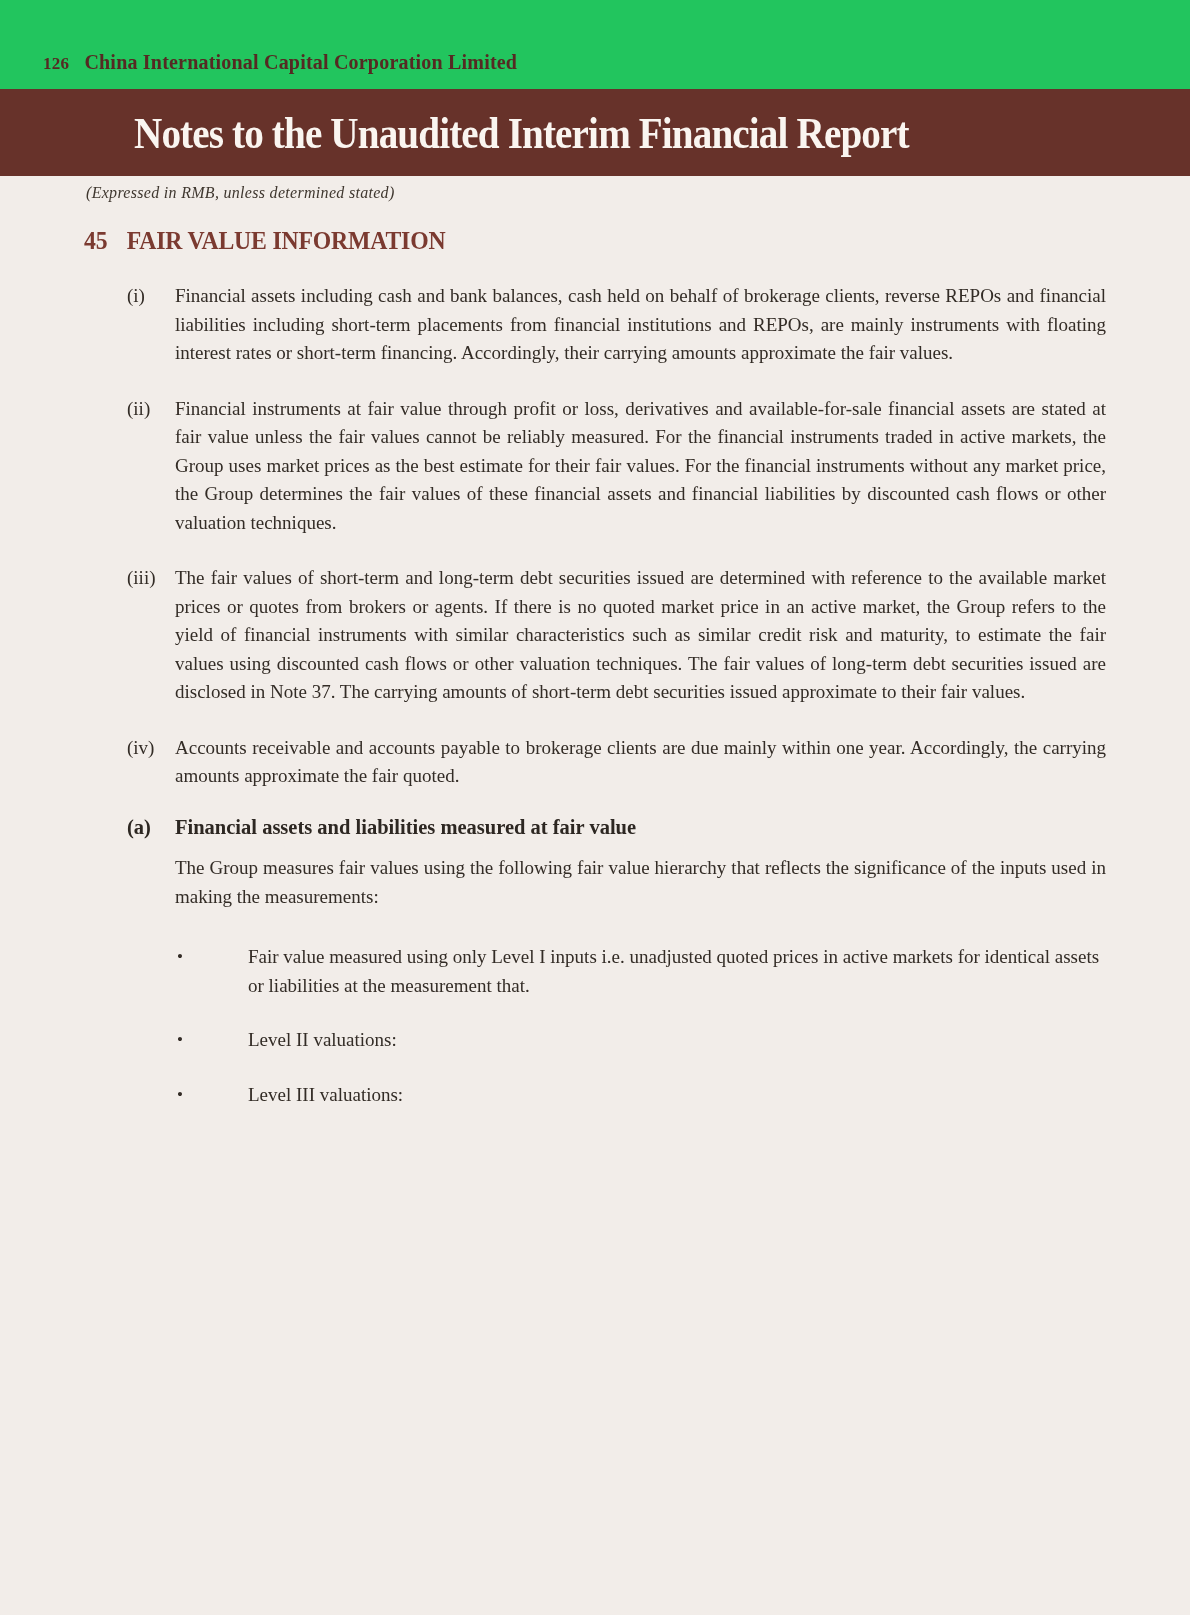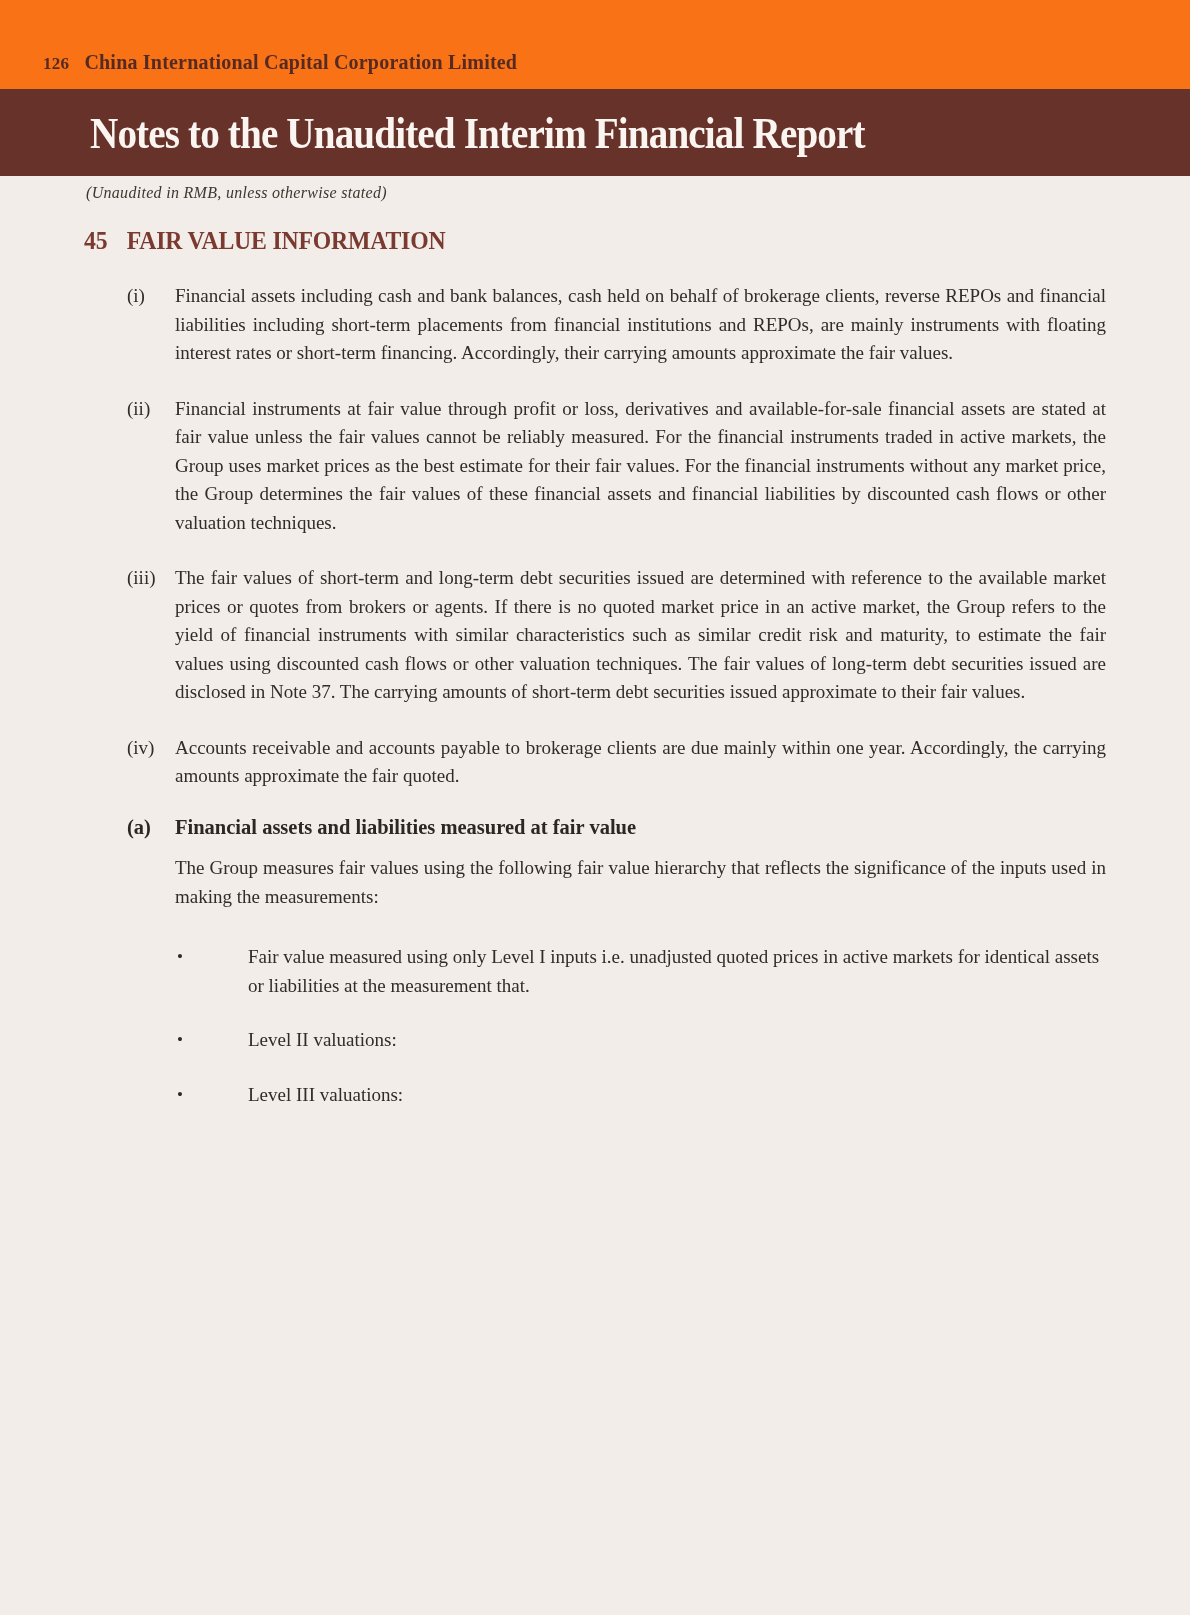--- a/index.html
+++ b/index.html
@@ -9,21 +9,21 @@
     background: #f2ede9;
     font-family: "Liberation Serif", serif;
     color: #332c26;
     position: relative;
     overflow: hidden;
   }
 
   
   .top-band {
     height: 89px;
-    background: #f97316;
+    background: #22c55e;
     display: flex;
     align-items: flex-end;
     box-sizing: border-box;
     padding: 0 0 15px 43px;
   }
   .page-num {
     font-size: 17px;
     font-weight: 600;
     color: #552a23;
     margin-right: 15px;
@@ -35,20 +35,21 @@
     color: #552a23;
     letter-spacing: 0.2px;
   }
 
   
   .banner {
     height: 87px;
     background: #67322a;
     display: flex;
     align-items: center;
+    padding-left: 44px;
   }
   .banner h1 {
     margin: 0 0 0 90px;
     color: #faf5f0;
     font-size: 45px;
     font-weight: bold;
     letter-spacing: -1px;
     transform: scaleX(0.87);
     transform-origin: left center;
     white-space: nowrap;
@@ -123,21 +124,21 @@
   <span class="page-num">126</span>
   <span class="company">China International Capital Corporation Limited</span>
 </header>
 
 <div class="banner">
   <h1>Notes to the Unaudited Interim Financial Report</h1>
 </div>
 
 <div class="content">
 
-  <p class="expressed">(Unaudited in RMB, unless otherwise stated)</p>
+  <p class="expressed">(Expressed in RMB, unless determined stated)</p>
 
   <div class="section-heading">
     <span class="sec-num">45</span>
     <span>FAIR VALUE INFORMATION</span>
   </div>
 
   <div class="sec-body">
 
 
     <ol class="rlist">

